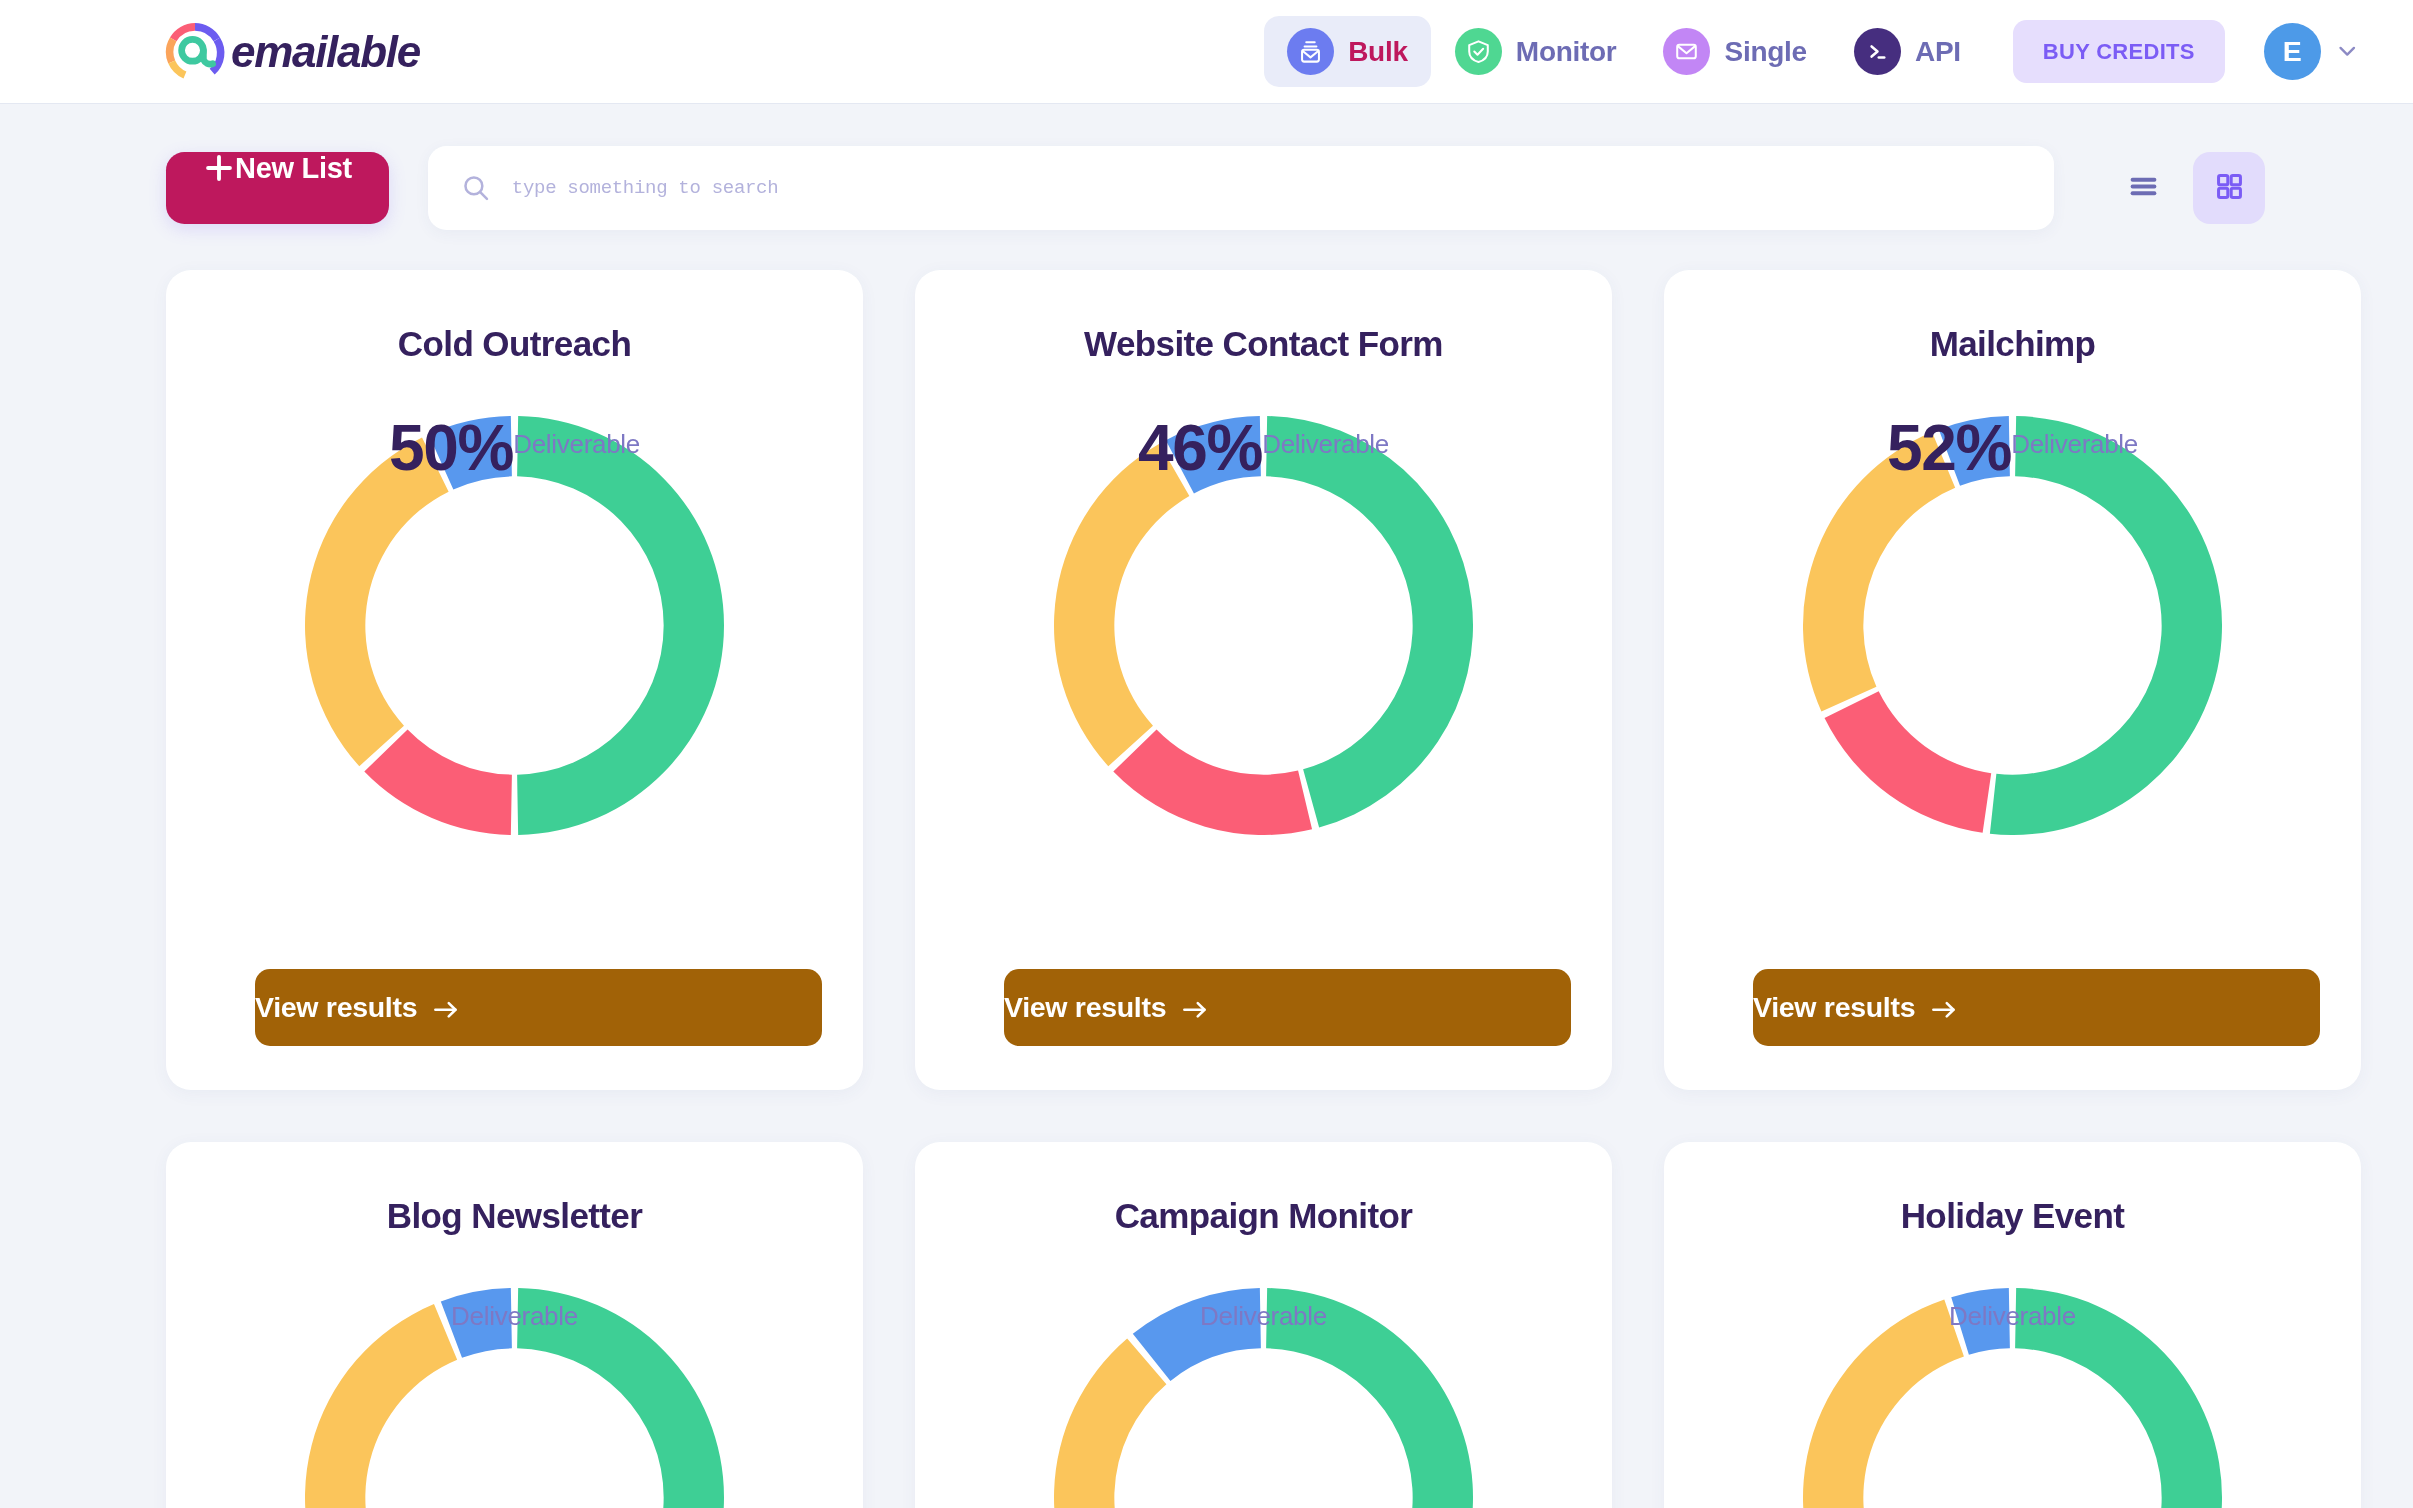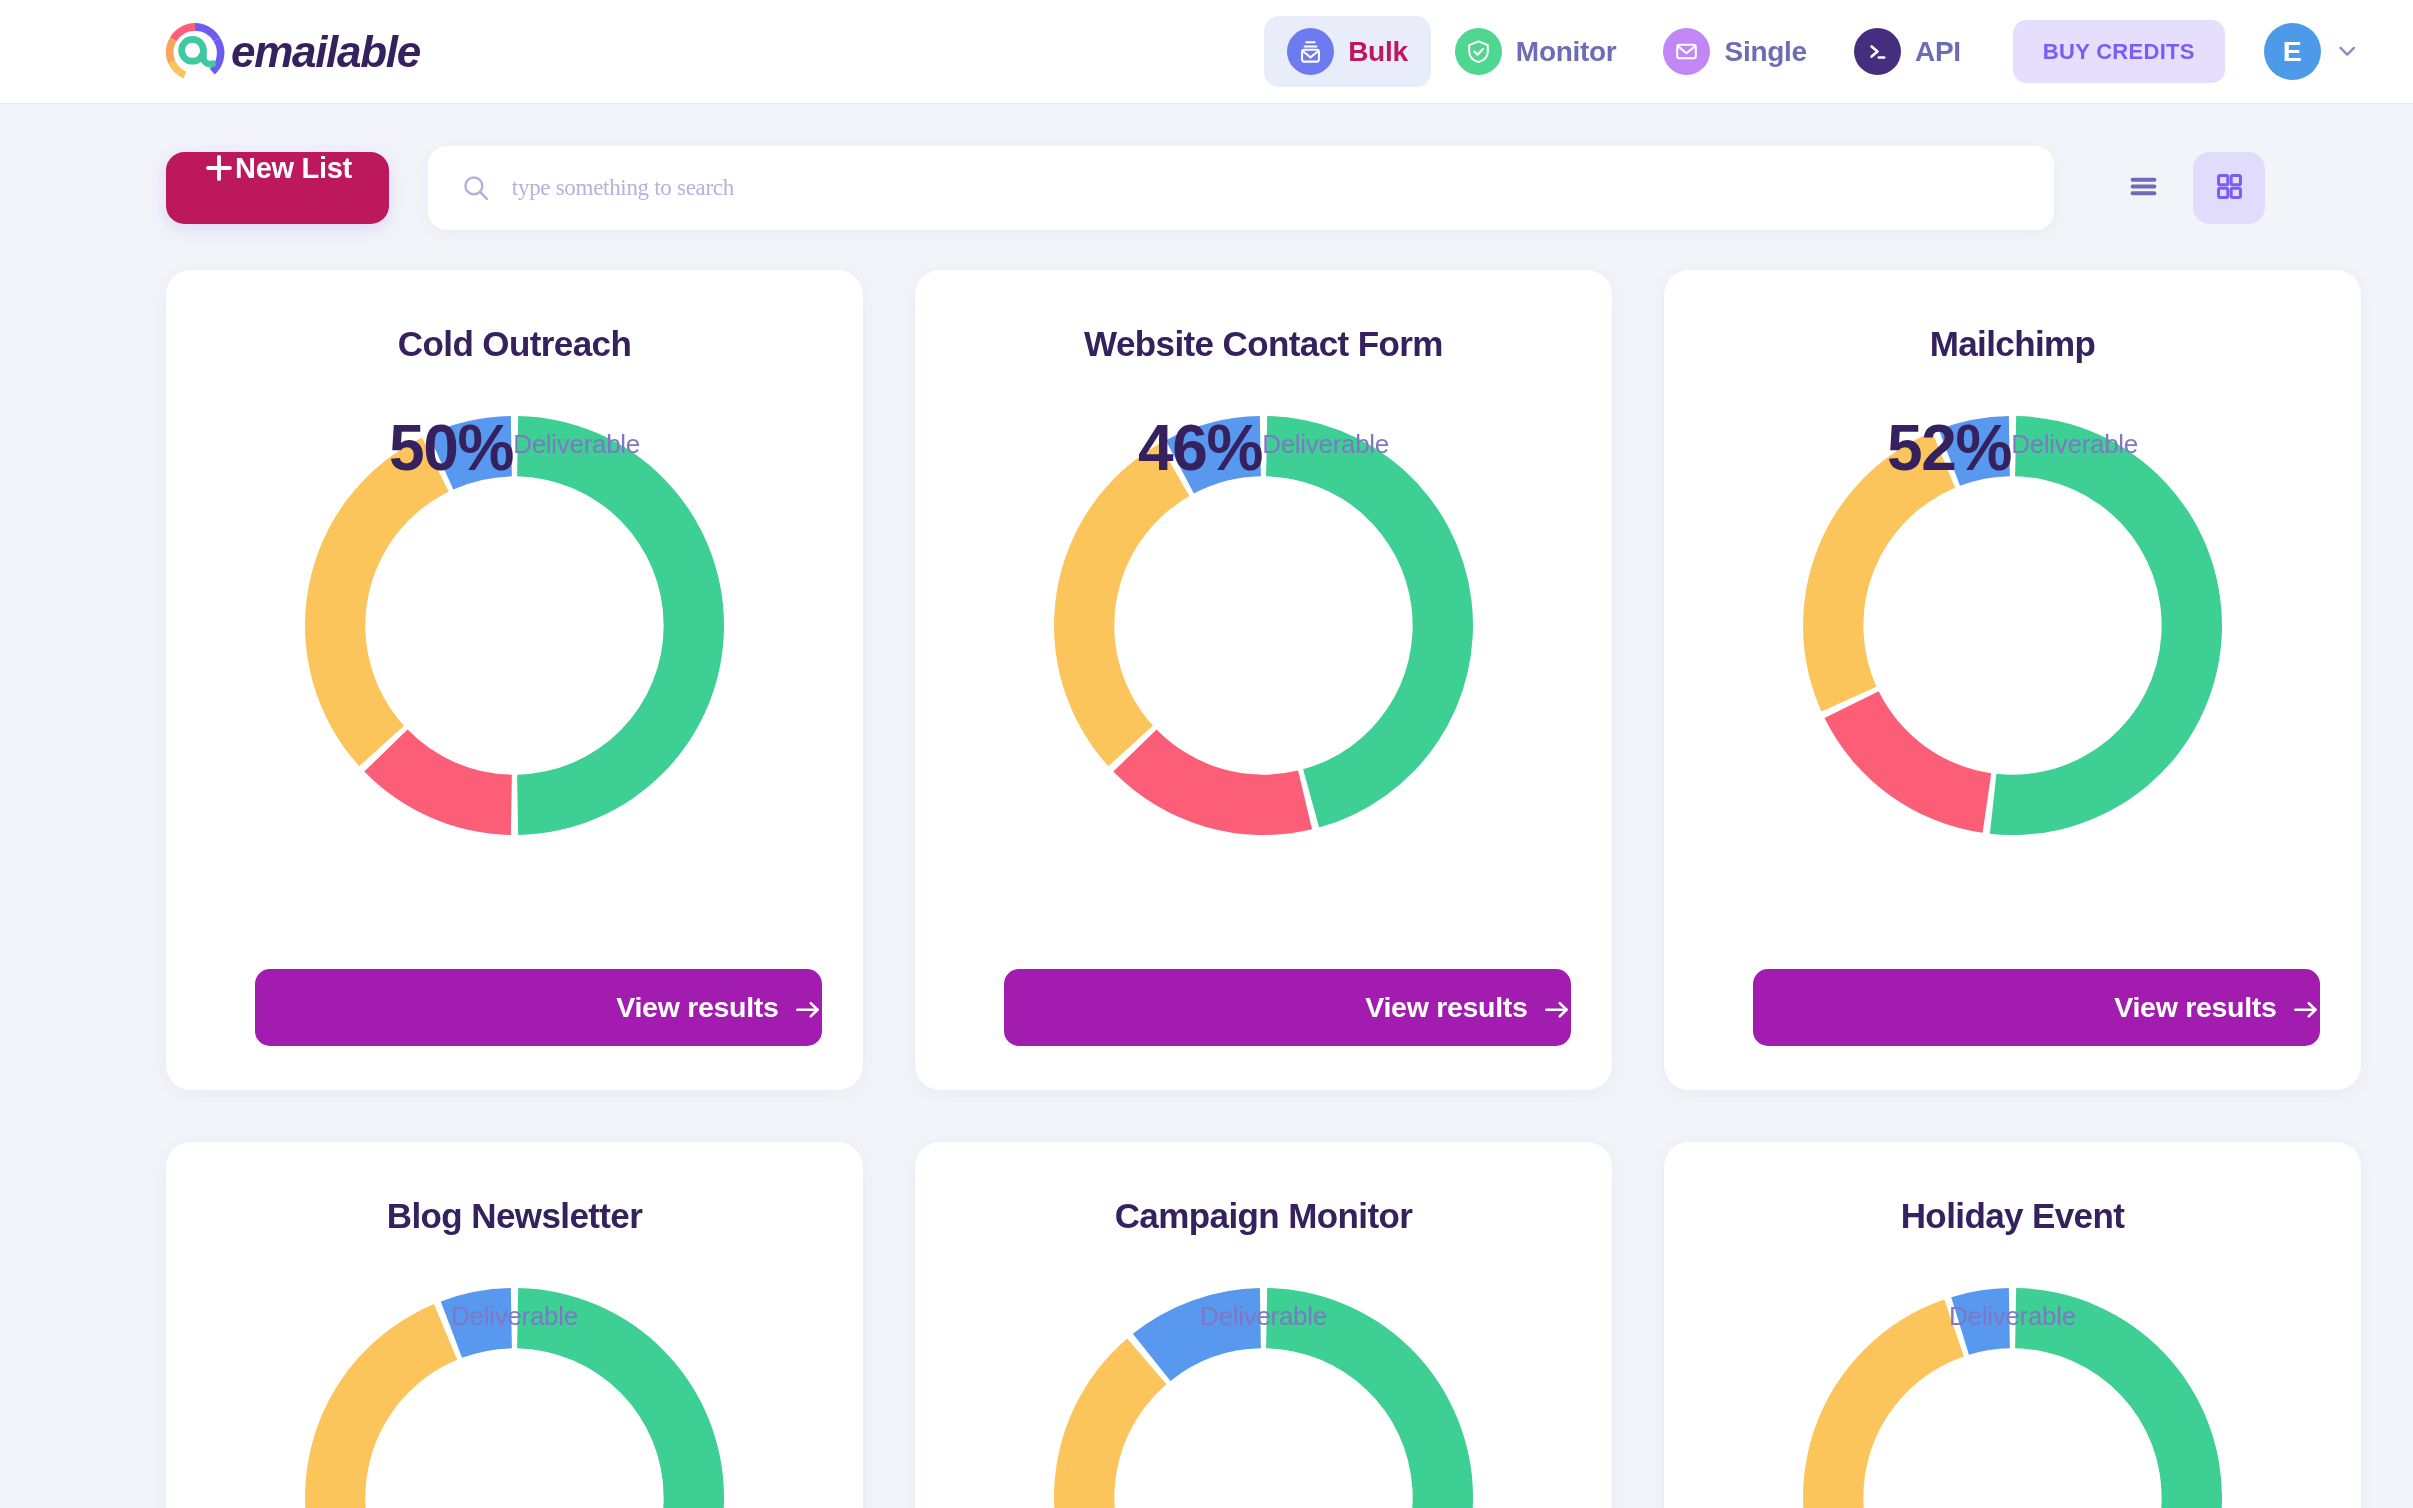--- a/index.html
+++ b/index.html
@@ -114,23 +114,23 @@
     align-items: center;
     padding: 0 32px;
     gap: 20px;
     box-shadow: 0 3.4px 15px rgba(60,70,130,0.05);
   }
   .search-icon { width: 32px; height: 32px; flex: 0 0 32px; }
   .search-input {
     flex: 1;
     border: none;
     outline: none;
-    font-size: 23px;
+    font-size: 19px;
     color: #0c4a6e;
-    font-family: Liberation Serif, serif;
+    font-family: Liberation Mono, monospace;
     background: transparent;
     letter-spacing: -0.3px;
   }
   .search-input::placeholder { color: #B3B2DC; }
 
   .view-toggles { display: flex; align-items: center; gap: 13.4px; margin-left: 15px; }
   .toggle-btn {
     width: 72px; height: 72px;
     border-radius: 17px;
     border: none;
@@ -189,33 +189,33 @@
     line-height: 1;
   }
   .donut-sub {
     font-size: 26px;
     color: #7E78C4;
     margin-top: 13.4px;
     letter-spacing: -0.3px;
   }
   .view-results {
     width: 100%;
-    background: #a21caf;
+    background: #a16207;
     color: #fff;
     border: none;
     border-radius: 15px;
     height: 77px;
     font-size: 28.5px;
     font-weight: bold;
     letter-spacing: -0.3px;
     cursor: pointer;
     font-family: "Liberation Sans", sans-serif;
     display: flex;
     align-items: center;
-    justify-content: flex-end;
+    justify-content: flex-start;
     gap: 15px;
     margin-top: auto;
     margin-left: 48px;
   }
   .arrow-icon { width: 28.5px; height: 23.5px; }
 </style>
 </head>
 <body>
 
 <div class="header">

